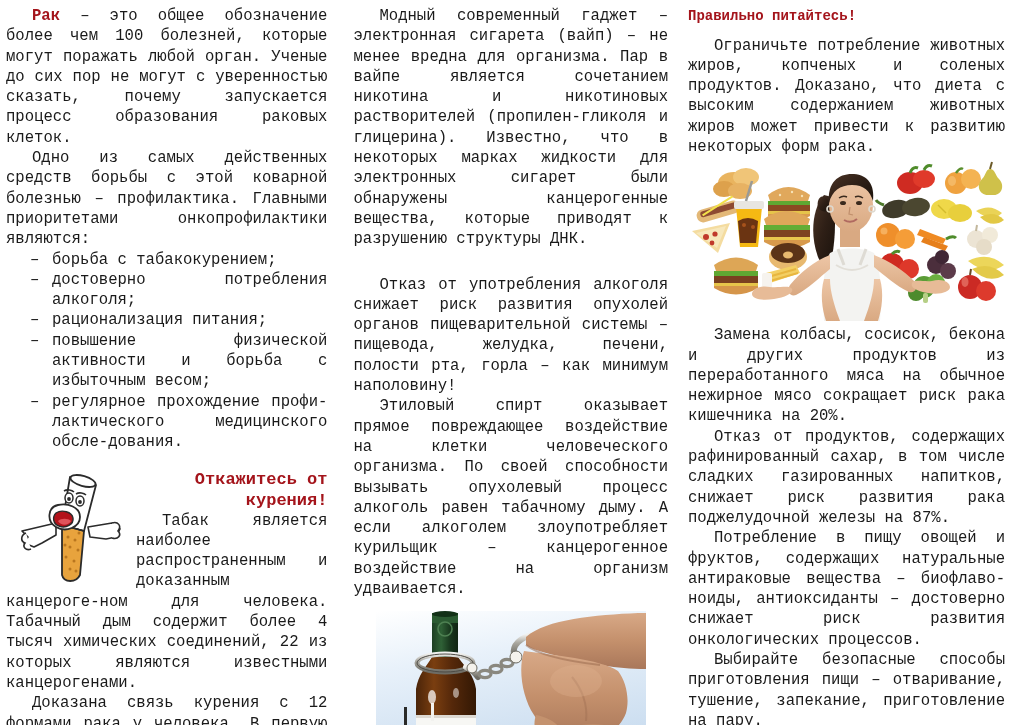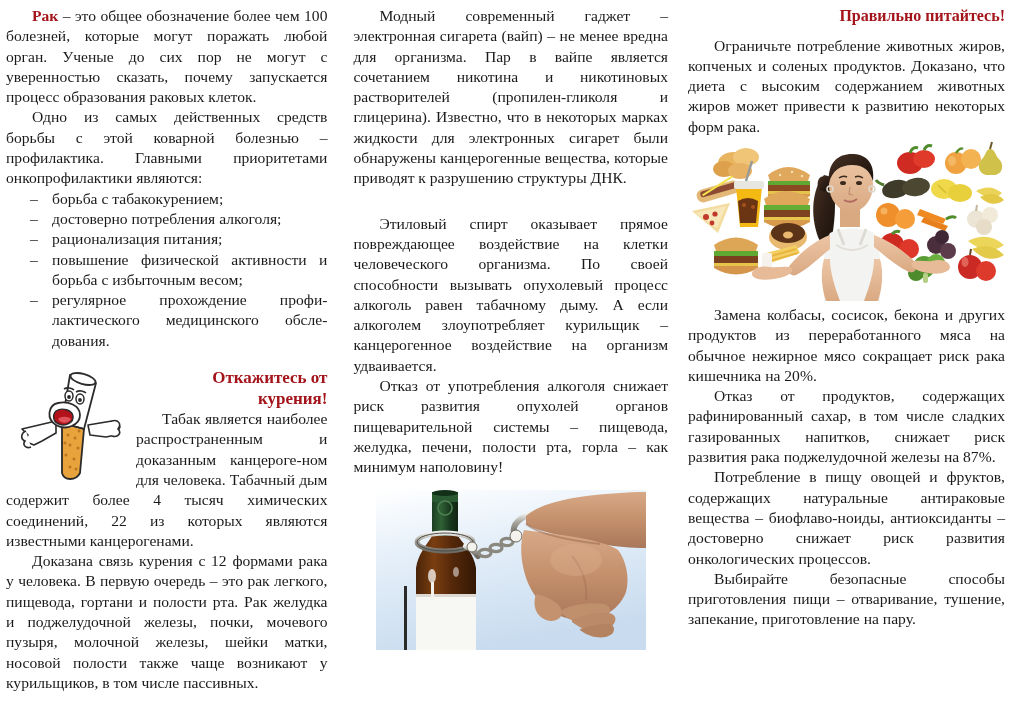--- a/index.html
+++ b/index.html
@@ -15,20 +15,21 @@
     color: #1a1a1a;
     overflow: hidden;
   }
   .brochure {
     position: relative;
     width: 1011px;
     height: 725px;
     display: flex;
     box-sizing: border-box;
     padding: 6px 0 0 0;
+    font-family: Liberation Mono, monospace;
   }
   .column {
     box-sizing: border-box;
     position: relative;
   }
   .col-1 { width: 340px; padding: 0 6px 0 6px; }
   .col-2 { width: 345px; padding: 0 4px 2px 20px; }
   .col-3 { width: 339px; padding: 0 6px 0 16px; }
 
   p.body-text {
@@ -37,23 +38,23 @@
     text-justify: inter-word;
     text-indent: 26px;
     font-size: 15.6px;
     line-height: 20.3px;
     hyphens: manual;
   }
 
   .heading {
     color: #A4141B;
     font-weight: bold;
-    font-size: 16px;
+    font-size: 14px;
     line-height: 20.5px;
-    text-align: right;
+    text-align: left;
     margin: 0;
   }
   .heading-right {
     color: #A4141B;
     font-weight: bold;
     font-size: 17px;
     line-height: 21px;
     text-align: right;
     margin: 0;
   }
@@ -187,22 +188,22 @@
 
   <div class="column col-2">
 
     <p class="body-text">Модный современный гаджет – электронная сигарета (вайп) – не менее вредна для организма. Пар в вайпе является сочетанием никотина и никотиновых растворителей (пропилен-гликоля и глицерина). Известно, что в некоторых марках жидкости для электронных сигарет были обнаружены канцерогенные вещества, которые приводят к разрушению структуры ДНК.</p>
 
     <div class="spacer-md"></div>
 
 
     <div class="spacer-sm"></div>
 
+    <p class="body-text">Отказ от употребления алкоголя снижает риск развития опухолей органов пищеварительной системы – пищевода, желудка, печени, полости рта, горла – как минимум наполовину!</p>
     <p class="body-text">Этиловый спирт оказывает прямое повреждающее воздействие на клетки человеческого организма. По своей способности вызывать опухолевый процесс алкоголь равен табачному дыму. А если алкоголем злоупотребляет курильщик – канцерогенное воздействие на организм удваивается.</p>
-    <p class="body-text">Отказ от употребления алкоголя снижает риск развития опухолей органов пищеварительной системы – пищевода, желудка, печени, полости рта, горла – как минимум наполовину!</p>
 
     <div class="photo photo-bottle">
       <svg viewBox="0 0 270 160" width="270" height="160">
         <defs>
           <linearGradient id="skyg" x1="0" y1="0" x2="0.3" y2="1">
             <stop offset="0" stop-color="#ffffff"></stop>
             <stop offset="0.35" stop-color="#e8f1fa"></stop>
             <stop offset="1" stop-color="#c9dcef"></stop>
           </linearGradient>
           <linearGradient id="skin" x1="0" y1="0" x2="0" y2="1">

